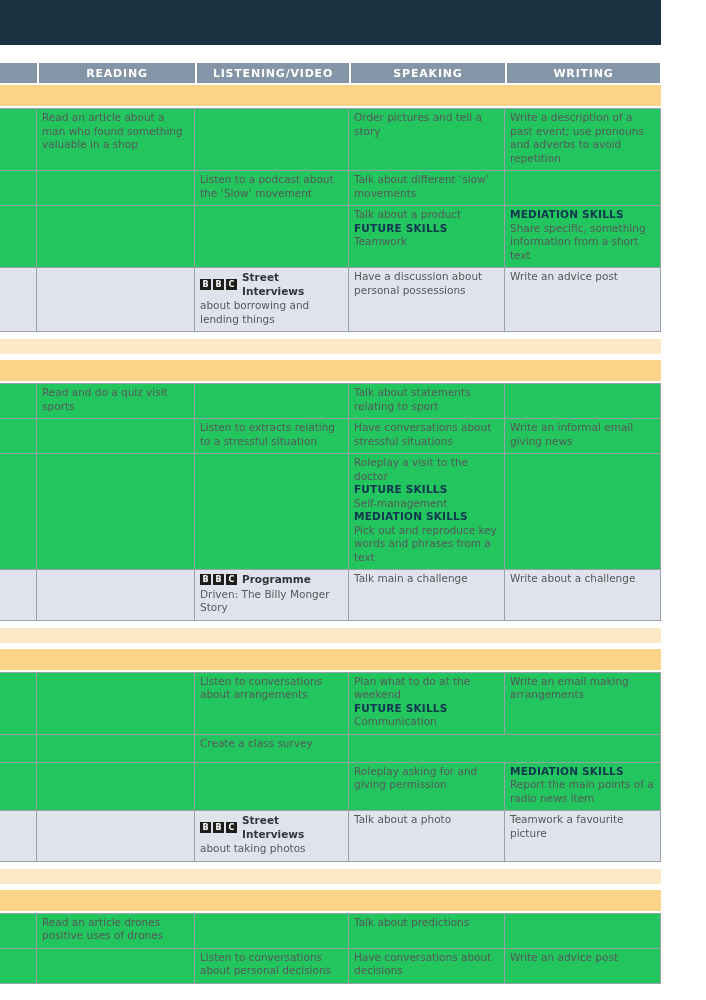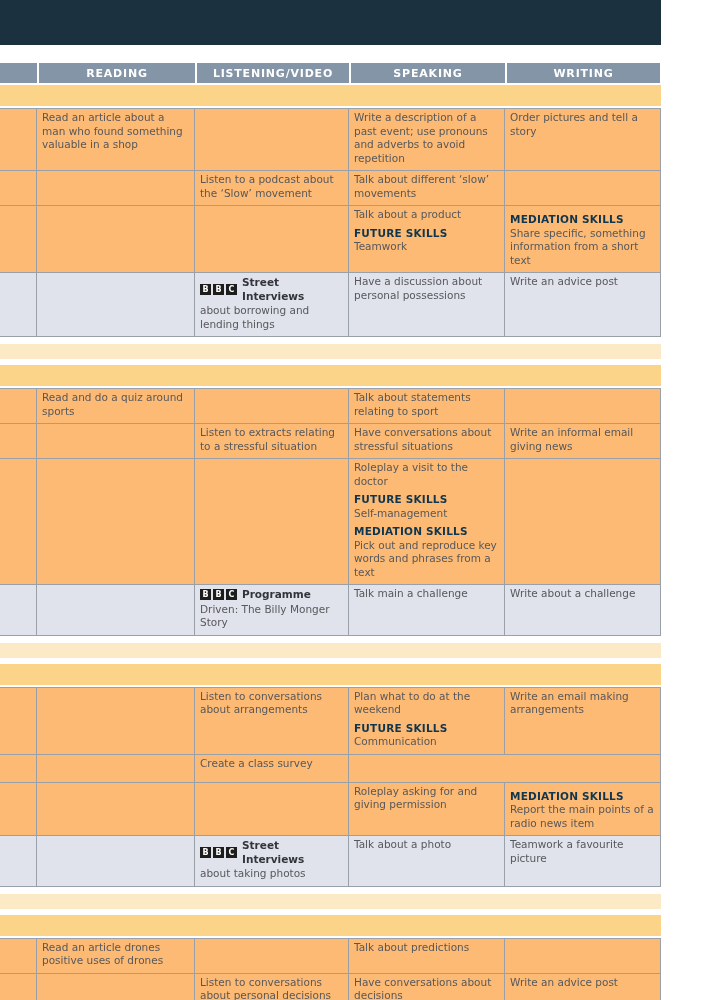--- a/index.html
+++ b/index.html
@@ -13,27 +13,27 @@
   .col-headers{display:grid;grid-template-columns:37px 158px 154px 156px 155px;width:600px;height:20px;margin-top:18px;}
   .col-headers .hcell{background:#8395a7;color:#ffffff;font-size:11px;font-weight:bold;letter-spacing:0.8px;
      display:flex;align-items:center;justify-content:center;}
   .col-headers .hcell + .hcell{border-left:2px solid #ffffff;}
 
   .band{width:661px;}
   .band.strong{height:21px;background:#fbd489;}
   .band.light{height:15px;background:#fceac6;}
 
   .unit-table{width:660px;border-top:1px solid #99a0a8;border-right:1px solid #99a0a8;}
-  .trow{display:grid;grid-template-columns:37px 158px 154px 156px 155px;border-bottom:1px solid #99a0a8;min-height:27px;background:#fdba74;}
+  .trow{display:grid;grid-template-columns:37px 158px 154px 156px 155px;border-bottom:1px solid #99a0a8;min-height:27px;background:#22c55e;}
   .trow.shaded{background:#e0e3ec;}
   .cell{border-right:1px solid #99a0a8;padding:2px 5px 5px 5px;font-size:10.5px;line-height:13.5px;color:#57585b;}
   .cell:last-child{border-right:none;}
   .cell .t{margin:0;}
   .cell .t.italic{}
-  .skill{margin-top:5px;}
+  .skill{}
   .sk-h{font-weight:bold;color:#10364f;letter-spacing:0.2px;}
   .bbc-line{display:flex;align-items:center;gap:5px;margin:1px 0 1px 0;}
   .bbc-logo{display:inline-flex;gap:2px;}
   .bbc-sq{display:inline-flex;align-items:center;justify-content:center;width:11px;height:11px;background:#1d1d1b;color:#ffffff;
      font-size:8px;font-weight:bold;line-height:11px;}
   .bbc-label{font-weight:bold;color:#33353a;}
 </style>
 </head>
 <body>
 
@@ -55,24 +55,24 @@
 
     <div id="units">
         <div class="unit-table">
           <div class="trow">
             <div class="cell"></div>
             <div class="cell">
               <div class="t">Read an article about a man who found something valuable in a shop</div>
             </div>
             <div class="cell"></div>
             <div class="cell">
+              <div class="t">Order pictures and tell a story</div>
+            </div>
+            <div class="cell">
               <div class="t">Write a description of a past event; use pronouns and adverbs to avoid repetition</div>
-            </div>
-            <div class="cell">
-              <div class="t">Order pictures and tell a story</div>
             </div>
           </div>
           <div class="trow">
             <div class="cell"></div>
             <div class="cell"></div>
             <div class="cell">
               <div class="t">Listen to a podcast about the ‘Slow’ movement</div>
             </div>
             <div class="cell">
               <div class="t">Talk about different ‘slow’ movements</div>
@@ -121,21 +121,21 @@
         </div>
         <div class="gap7"></div>
         <div class="band light"></div>
         <div class="gap6"></div>
         <div class="band strong"></div>
         <div class="gap2"></div>
         <div class="unit-table">
           <div class="trow">
             <div class="cell"></div>
             <div class="cell">
-              <div class="t">Read and do a quiz around sports</div>
+              <div class="t">Read and do a quiz visit sports</div>
             </div>
             <div class="cell"></div>
             <div class="cell">
               <div class="t">Talk about statements relating to sport</div>
             </div>
             <div class="cell"></div>
           </div>
           <div class="trow">
             <div class="cell"></div>
             <div class="cell"></div>

